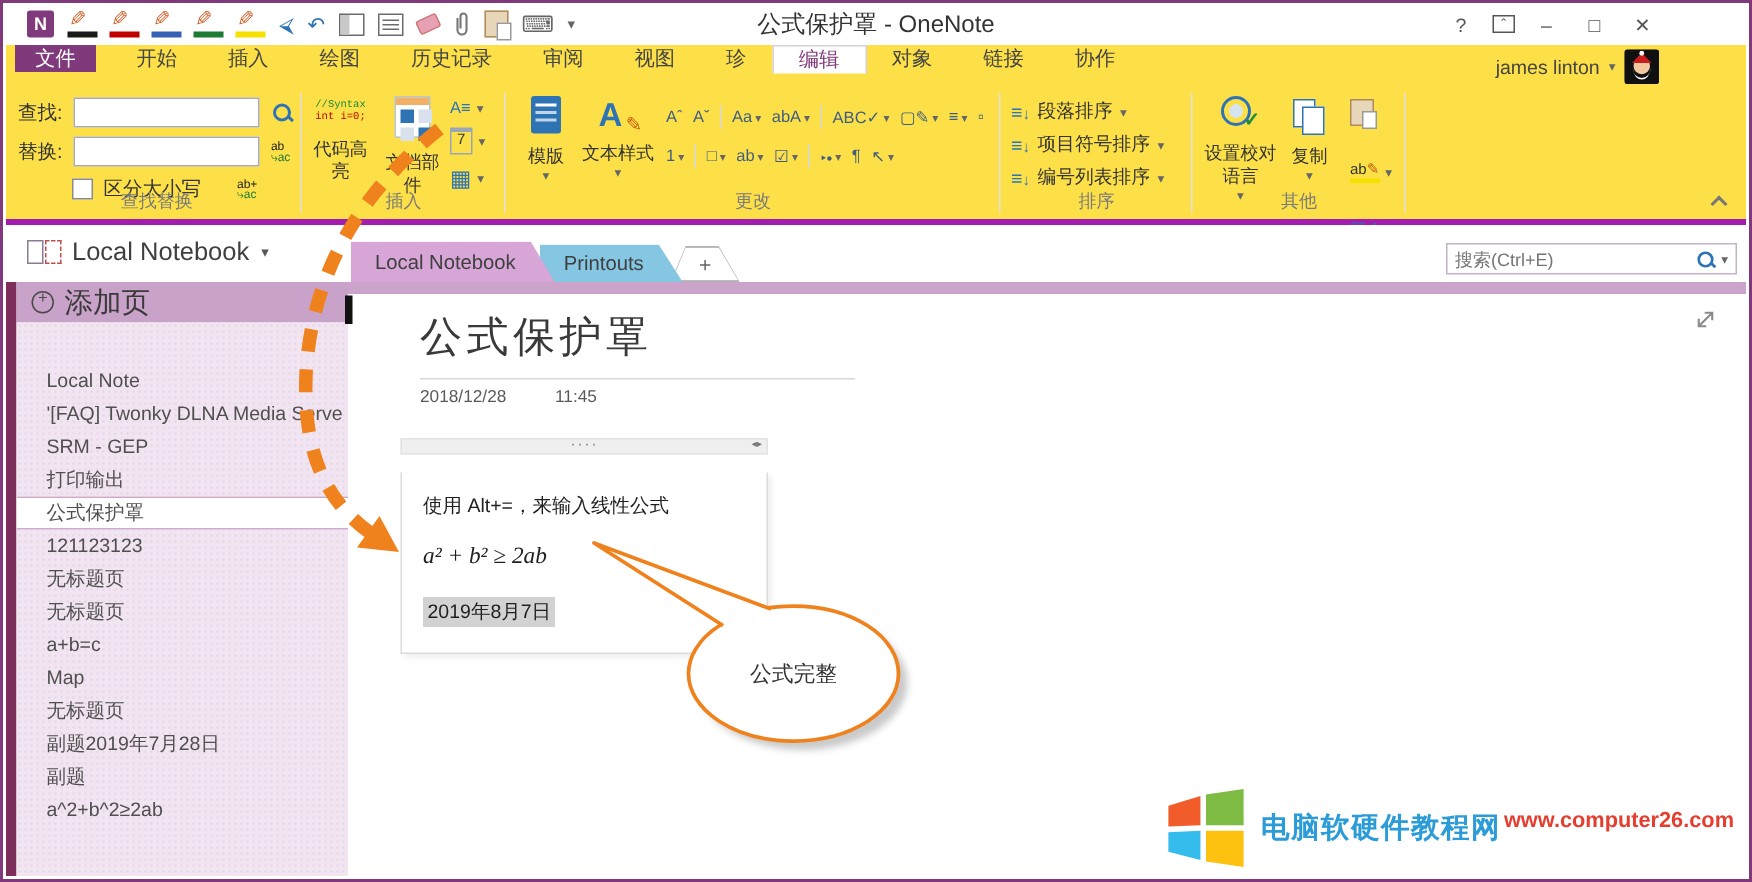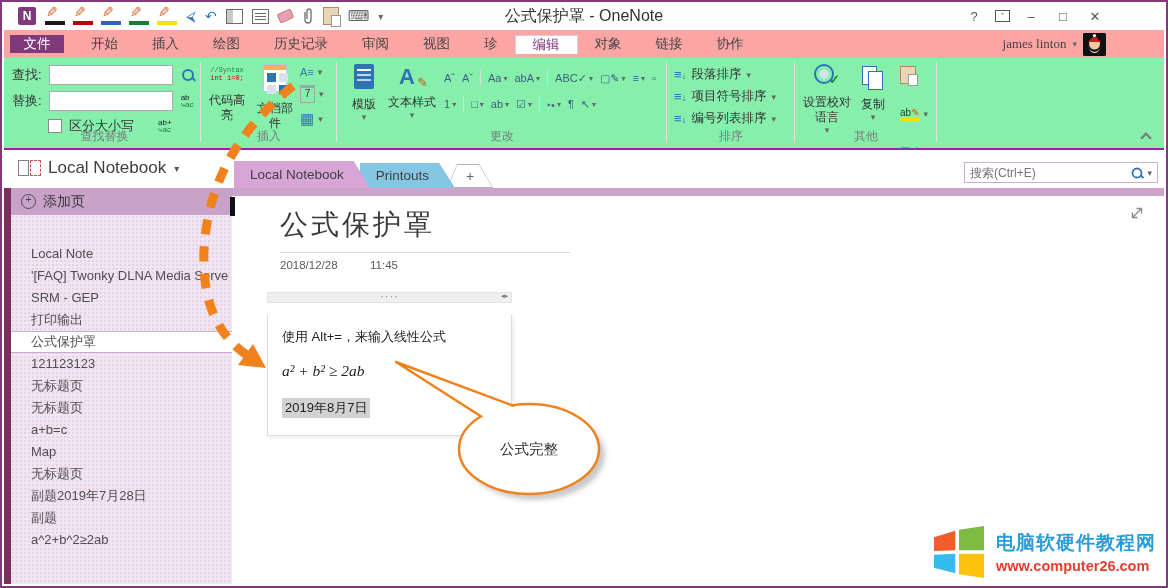--- a/index.html
+++ b/index.html
@@ -20,32 +20,32 @@
   .gico.lines::before{content:"";position:absolute;left:2px;right:2px;top:3px;height:1px;background:#6B6B6B;box-shadow:0 3px 0 #6B6B6B,0 6px 0 #6B6B6B;}
   .eraser{width:13px;height:8px;background:#E8A0B4;border:1px solid #C77;border-radius:2px;transform:rotate(-25deg);}
   .kbd{color:#666;font-size:15px;}
   .qdd{color:#666;font-size:10px;}
   .wtitle{position:absolute;left:0;right:0;text-align:center;font-size:16px;color:#333;pointer-events:none;}
   .wincontrols{position:absolute;right:58px;top:0;height:28px;display:flex;align-items:center;gap:10px;color:#555;font-size:13px;}
   .wc{width:22px;text-align:center;cursor:default;}
   .wc-restore{width:13px;height:10px;border:1px solid #555;position:relative;font-size:7px;line-height:9px;text-align:center;color:#555;}
 
   
-  .tabrow{position:absolute;left:2px;top:28px;right:2px;height:28px;background:#fca5a5;display:flex;align-items:center;font-family:Liberation Serif, serif;}
+  .tabrow{position:absolute;left:2px;top:28px;right:2px;height:28px;background:#fde047;display:flex;align-items:flex-start;}
   .filetab{width:54px;margin-left:6px;background:#80397B;color:#fff;font-size:13.5px;display:flex;align-items:center;justify-content:center;}
   .rtabs{display:flex;align-items:stretch;margin-left:10px;}
   .rtab{padding:0 17px;display:flex;align-items:center;font-size:13.5px;color:#444;cursor:default;}
   .rtab.active{background:#fff;border:1px solid #D8CDD8;border-bottom:none;color:#80397B;margin-bottom:-1px;z-index:3;}
   .userarea{position:absolute;right:58px;top:0;height:28px;display:flex;align-items:center;gap:6px;}
   .username{font-size:13px;color:#444;}
   .userdd{font-size:9px;color:#666;}
   .avatar{width:23px;height:23px;border-radius:2px;overflow:hidden;background:#101010;}
 
   
-  .ribbon{position:absolute;left:2px;top:56px;right:2px;height:92px;background:#86efac;border-bottom:2px solid #a21caf;box-sizing:border-box;}
+  .ribbon{position:absolute;left:2px;top:56px;right:2px;height:92px;background:#fde047;border-bottom:4px solid #a21caf;box-sizing:border-box;}
   .gsep{position:absolute;top:4px;height:80px;width:1px;background:#E3DDE3;}
   .glabel{position:absolute;bottom:3px;font-size:12px;color:#7A7A7A;text-align:center;}
   .frow{position:absolute;display:flex;align-items:center;font-size:13px;color:#333;}
   .finput{width:116px;height:18px;border:1px solid #ABABAB;background:#fff;font-size:12px;padding:0 3px;font-family:"Liberation Sans",sans-serif;}
   .srch{position:relative;width:14px;height:14px;display:inline-block;}
   .srch::before{content:"";position:absolute;left:1px;top:1px;width:8px;height:8px;border:2px solid #2E74B5;border-radius:50%;}
   .srch::after{content:"";position:absolute;left:10px;top:10px;width:5px;height:2px;background:#2E74B5;transform:rotate(45deg);}
   .abac{font-size:8px;line-height:7px;color:#222;text-align:left;}
   .abac b{color:#1E7B34;}
   .cbx{width:12px;height:12px;border:1px solid #8A8A8A;background:#fff;display:inline-block;}
@@ -102,21 +102,21 @@
   .plustab{position:relative;width:46px;height:24px;margin-left:-8px;clip-path:polygon(10px 0,calc(100% - 14px) 0,100% 100%,0 100%);background:#B3B3B3;cursor:default;}
   .plustab i{position:absolute;inset:1px;clip-path:polygon(9px 0,calc(100% - 13px) 0,100% 100%,0 100%);background:#fff;color:#666;font-size:14px;text-align:center;line-height:22px;}
   .searchbox{position:absolute;right:6px;top:12px;width:194px;height:21px;border:1px solid #C6B2C6;background:#fff;display:flex;align-items:center;box-sizing:border-box;}
   .searchbox input{flex:1;border:none;outline:none;font-size:12px;color:#3b82f6;padding:0 5px;font-family:"Liberation Sans",sans-serif;background:transparent;}
   .searchbox .srch{transform:scale(.9);}
   .searchbox .dd{font-size:9px;color:#666;padding:0 5px 0 3px;}
 
   
   .lavbar{position:absolute;left:230px;top:186px;right:2px;height:8px;background:#CBA3CB;}
   .leftstrip{position:absolute;left:2px;top:186px;bottom:2px;width:7px;background:#7E2E5B;}
-  .addpage{position:absolute;left:9px;top:186px;width:221px;height:27px;background:#C9A2C9;display:flex;align-items:center;gap:7px;padding-left:10px;box-sizing:border-box;font-size:14px;color:#3A3A3A;cursor:default;}
+  .addpage{position:absolute;left:9px;top:186px;width:221px;height:27px;background:#C9A2C9;display:flex;align-items:center;gap:7px;padding-left:10px;box-sizing:border-box;font-size:19px;color:#3A3A3A;cursor:default;}
   .plusc{width:13px;height:13px;border:1.5px solid #4A4A4A;border-radius:50%;position:relative;}
   .plusc::before{content:"+";position:absolute;left:0;top:-2px;width:13px;text-align:center;font-size:11px;color:#4A4A4A;}
   .sidebar{position:absolute;left:9px;top:213px;width:221px;bottom:2px;background:#F2E5F2;background-image:radial-gradient(circle,#E6D2E6 .8px,transparent .9px);background-size:4px 4px;overflow:hidden;}
   .sidebar ul{list-style:none;margin:28px 0 0 0;padding:0;}
   .sidebar li{height:22px;line-height:22px;padding-left:20px;font-size:13px;color:#4F4F4F;white-space:nowrap;overflow:hidden;cursor:default;}
   .sidebar li.selected{background:#fff;border-top:1px solid #CDAACD;border-bottom:1px solid #CDAACD;height:20px;line-height:20px;}
 
   
   .content{position:absolute;left:230px;top:194px;right:2px;bottom:2px;background:#fff;}
   .cursorbar{position:absolute;left:228px;top:195px;width:5px;height:19px;background:#111;z-index:5;}
@@ -130,21 +130,21 @@
   .notehandle .dots{position:absolute;left:0;right:0;top:-3px;text-align:center;color:#8A8A8A;font-size:11px;letter-spacing:1px;}
   .notehandle .harrows{position:absolute;right:3px;top:-1px;font-size:7px;color:#777;}
   .notebody{border:1px solid #DCDCDC;border-top:none;background:#fff;padding:13px 14px 17px;box-shadow:2px 2px 4px rgba(0,0,0,.08);margin-top:12px;}
   .nline1{font-size:13px;color:#1F1F1F;margin:0 0 16px;}
   .nformula{font-family:"Liberation Serif",serif;font-style:italic;font-size:15.5px;color:#1F1F1F;margin:0 0 18px;}
   .ndate{display:inline-block;background:#D2D2D2;font-size:13px;color:#1F1F1F;padding:1px 3px;}
 
   
   .overlay{position:absolute;left:0;top:0;z-index:60;pointer-events:none;}
   .watermark{position:absolute;right:10px;bottom:8px;display:flex;align-items:center;gap:9px;z-index:40;}
-  .wmtext{display:flex;flex-direction:column;gap:2px;}
+  .wmtext{display:flex;flex-direction:row;gap:2px;}
   .wmtitle{font-size:19px;font-weight:bold;color:#2B9CD8;letter-spacing:1px;}
   .wmurl{font-size:14.5px;font-weight:bold;color:#E53E2E;}
 </style>
 </head>
 <body>
 
 <div class="window">
 
   <div class="titlebar">
     <div class="qat">

